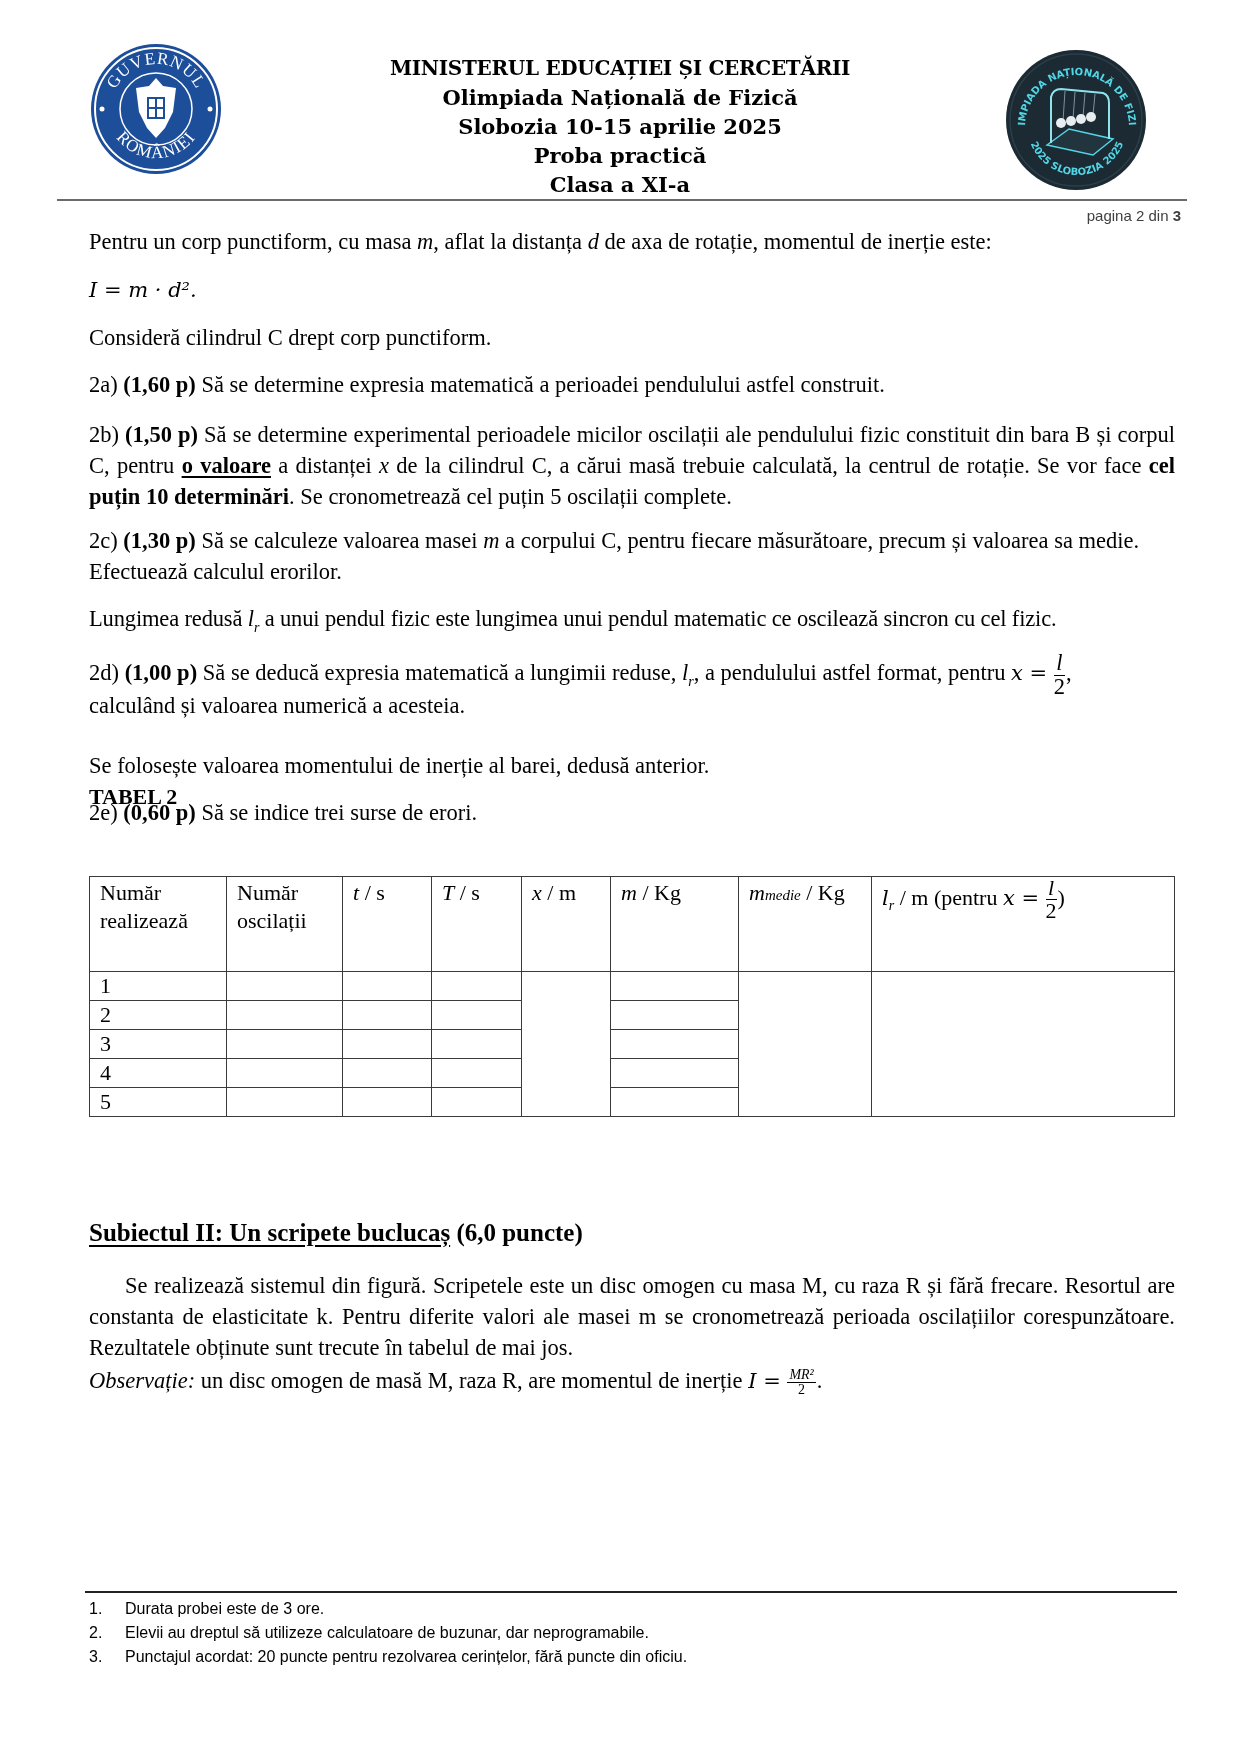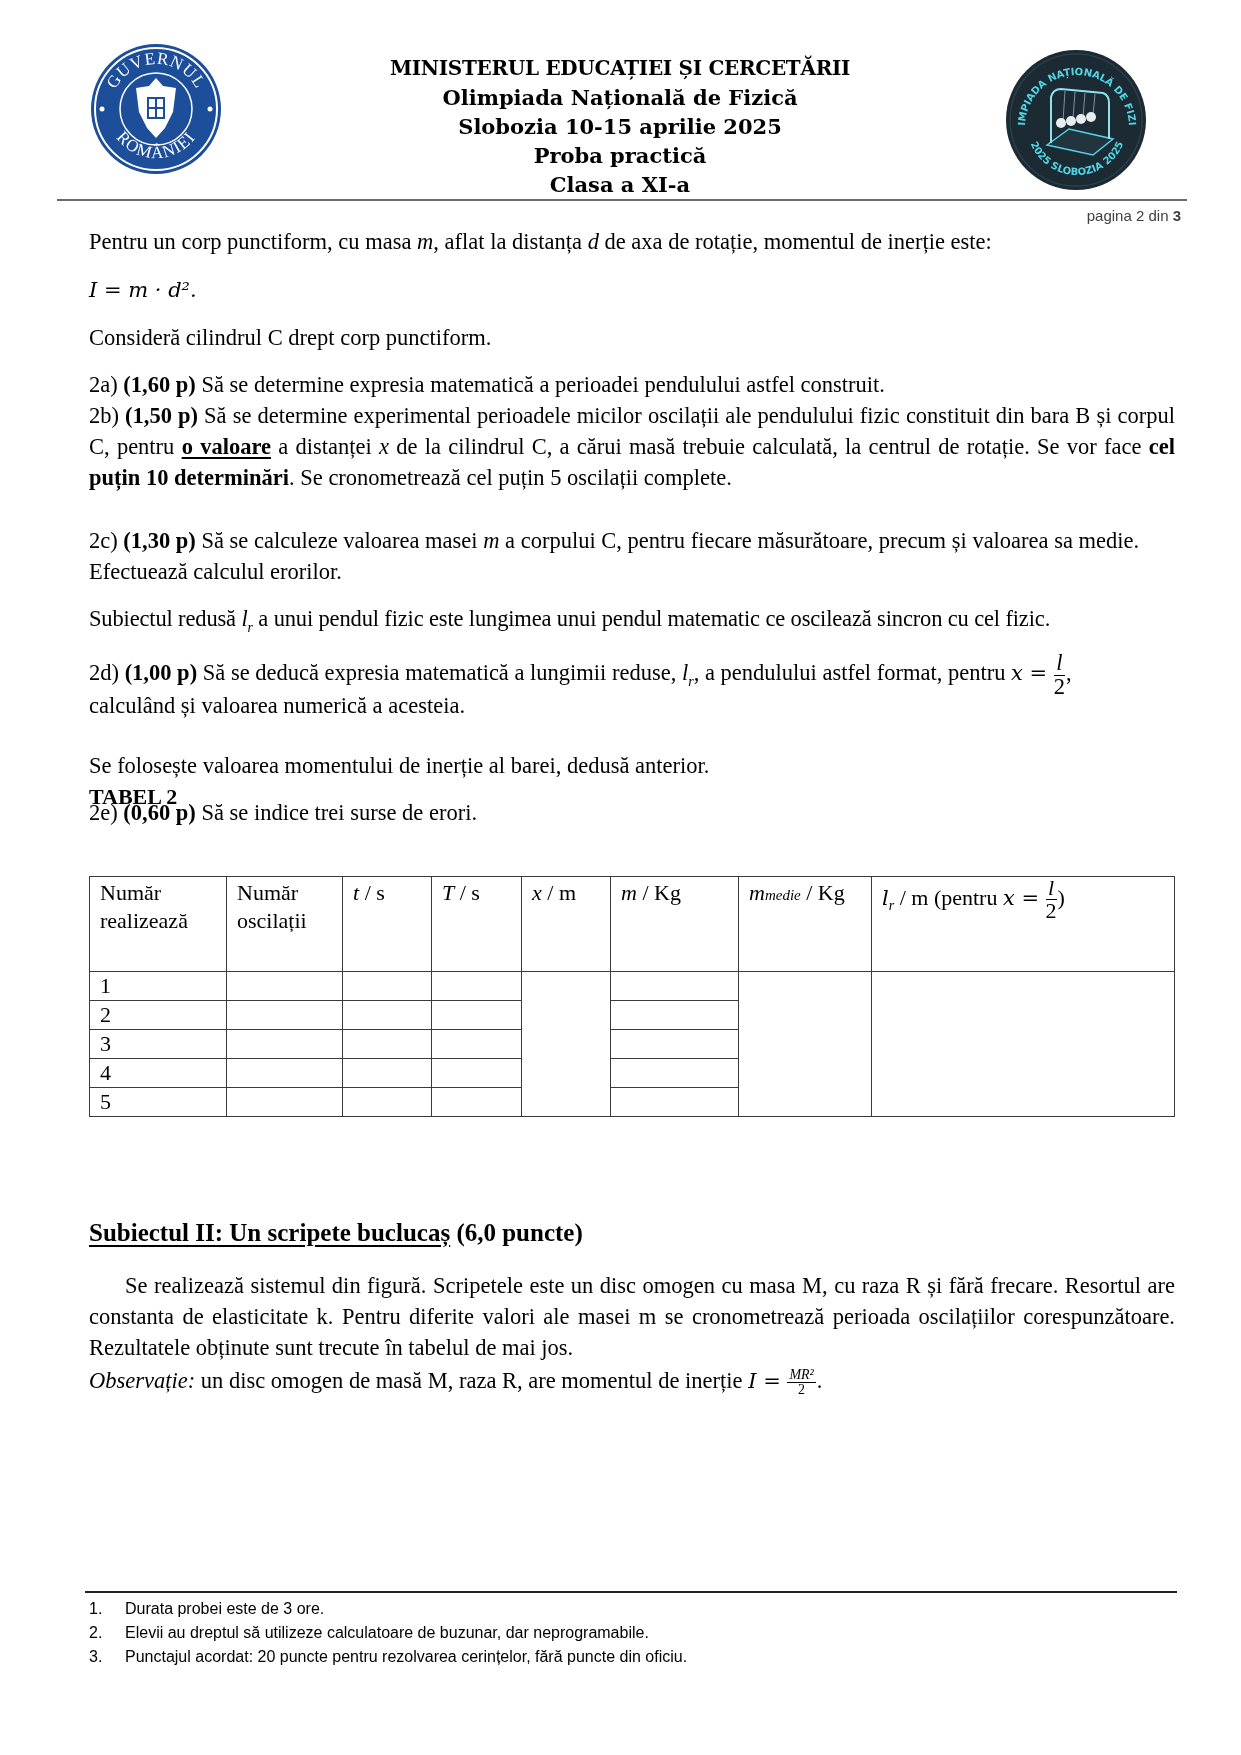--- a/index.html
+++ b/index.html
@@ -108,30 +108,30 @@
 </div>
 
 <div class="p center" style="top:275px; font-family:'DejaVu Serif', serif; font-style:italic; font-size:21px;">I = m · d².</div>
 
 <div class="p nojust" style="top:322px;">Consideră cilindrul C drept corp punctiform.</div>
 
 <div class="p nojust" style="top:369px;">
   <span>2a) </span><b>(1,60 p)</b><span> Să se determine expresia matematică a perioadei pendulului astfel construit.</span>
 </div>
 
-<div class="p" style="top:400px;">
+<div class="p" style="top:419px;">
   <span>2b) </span><b>(1,50 p)</b><span> Să se determine experimental perioadele micilor oscilații ale pendulului fizic constituit din bara B și corpul C, pentru </span><b class="u">o valoare</b><span> a distanței </span><i>x</i><span> de la cilindrul C, a cărui masă trebuie calculată, la centrul de rotație. Se vor face </span><b>cel puțin 10 determinări</b><span>. Se cronometrează cel puțin 5 oscilații complete.</span>
 </div>
 
 <div class="p nojust" style="top:525px; width:1060px;">
   <span>2c) </span><b>(1,30 p)</b><span> Să se calculeze valoarea masei </span><i>m</i><span> a corpului C, pentru fiecare măsurătoare, precum și valoarea sa medie. Efectuează calculul erorilor.</span>
 </div>
 
 <div class="p nojust" style="top:603px; width:1100px; white-space:nowrap; letter-spacing:-0.15px;">
-  <span>Subiectul redusă </span><i>l</i><sub style="font-style:italic;font-size:14px;">r</sub><span> a unui pendul fizic este lungimea unui pendul matematic ce oscilează sincron cu cel fizic.</span>
+  <span>Lungimea redusă </span><i>l</i><sub style="font-style:italic;font-size:14px;">r</sub><span> a unui pendul fizic este lungimea unui pendul matematic ce oscilează sincron cu cel fizic.</span>
 </div>
 
 <div class="p nojust" style="top:652px; width:1100px;">
   <div style="white-space:nowrap; height:38px;">
     <span>2d) </span><b>(1,00 p)</b><span> Să se deducă expresia matematică a lungimii reduse, </span><i>l</i><sub style="font-style:italic;font-size:14px;">r</sub><span>, a pendulului astfel format, pentru </span><i class="m">x =</i>
     <span class="frac"><span class="num" style="font-style:italic;">l</span><span>2</span></span><span>,</span>
   </div>
   <div>calculând și valoarea numerică a acesteia.</div>
 </div>
 

